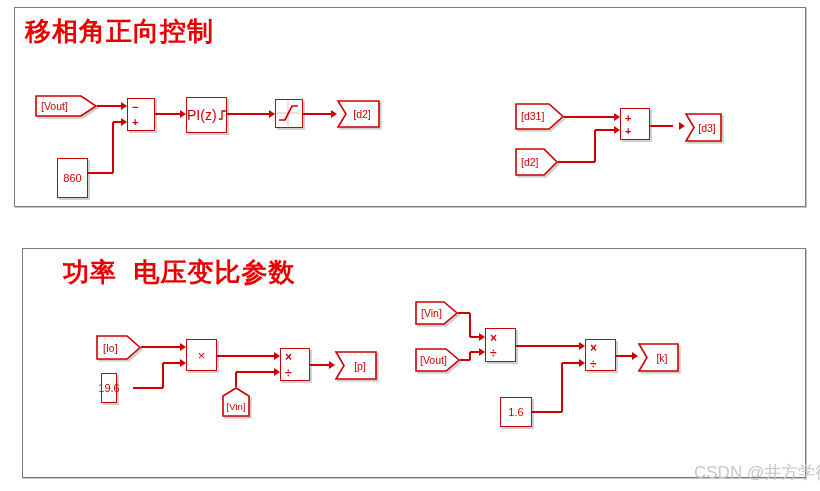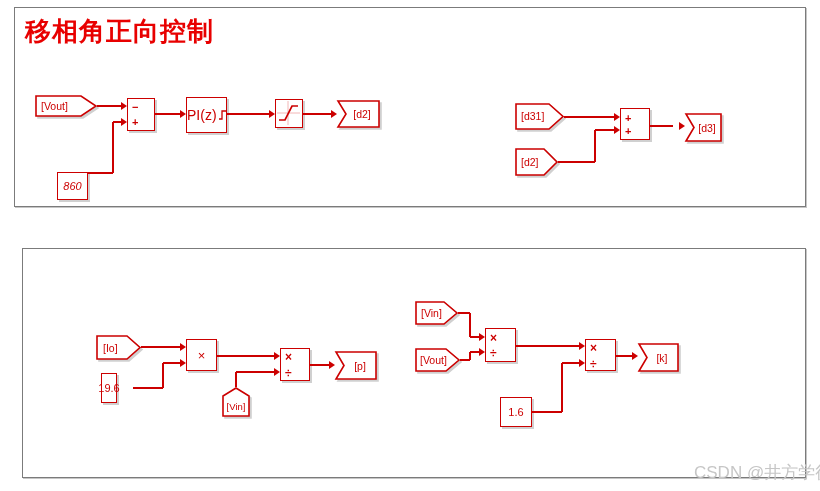--- a/index.html
+++ b/index.html
@@ -34,21 +34,21 @@
 <div id="scene">
 
   <div class="panel" style="left:14px;top:7px;width:790px;height:198px;"></div>
   <div class="ptitle" style="left:25px;top:14px;">移相角正向控制</div>
 
   <svg class="tag" style="left:35px;top:95px;" width="62" height="22">
     <polygon points="1,1 46,1 61,11 46,21 1,21"></polygon>
     <text x="6" y="15">[Vout]</text>
   </svg>
 
-  <div class="blk cst" style="left:57px;top:172px;width:31px;height:28px;font-style:italic;">
+  <div class="blk cst" style="left:57px;top:158px;width:31px;height:40px;">
     <span>860</span>
   </div>
 
   <div class="blk" style="left:127px;top:98px;width:28px;height:33px;">
     <span class="sign" style="top:8px;">−</span>
     <span class="sign" style="top:23px;">+</span>
   </div>
 
   <div class="blk pidbox" style="left:186px;top:97px;width:41px;height:36px;">
     <span>PI(z)</span>
@@ -84,20 +84,21 @@
     <span class="sign" style="top:9px;">+</span>
     <span class="sign" style="top:22px;">+</span>
   </div>
 
   <svg class="tag" style="left:685px;top:113px;" width="37" height="29">
     <polygon points="1,1 36,1 36,28 1,28 9,14.5"></polygon>
     <text x="22" y="18.5" text-anchor="middle">[d3]</text>
   </svg>
 
   <div class="panel" style="left:22px;top:248px;width:782px;height:228px;"></div>
+  <div class="ptitle" style="left:63px;top:255px;">功率  电压变比参数</div>
 
   <svg class="tag" style="left:96px;top:335px;" width="45" height="25">
     <polygon points="1,1 31,1 44,12.5 31,24 1,24"></polygon>
     <text x="7" y="16.5">[Io]</text>
   </svg>
 
   <div class="blk cst" style="left:101px;top:373px;width:16px;height:30px;">
     <span>19.6</span>
   </div>
 

